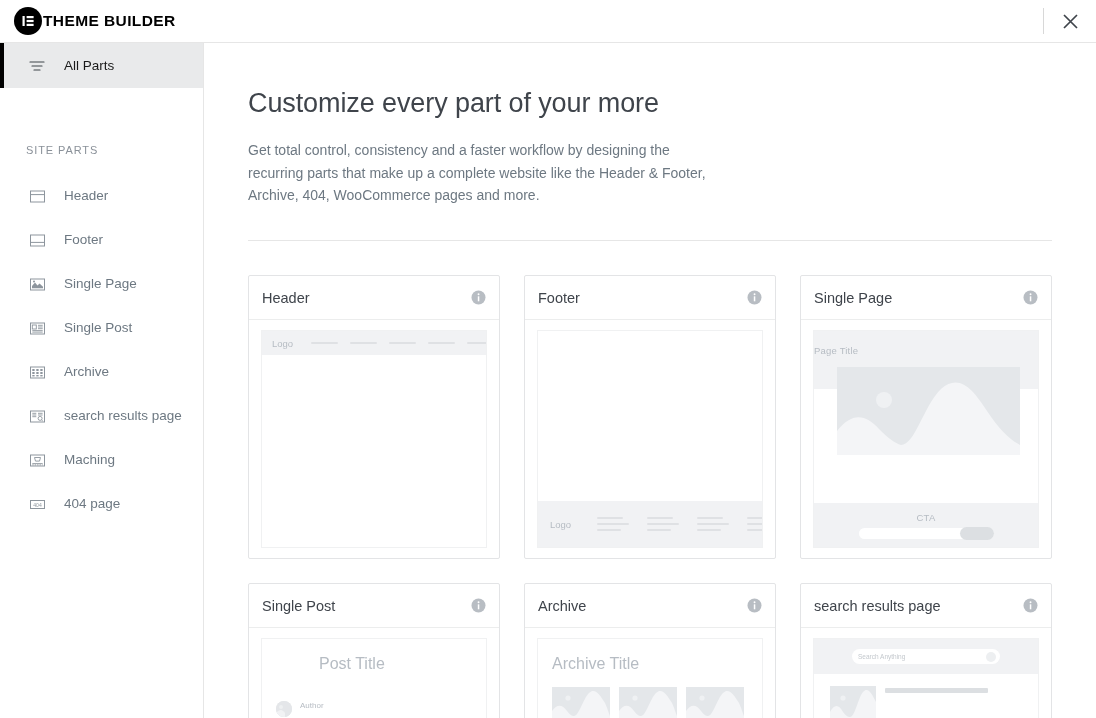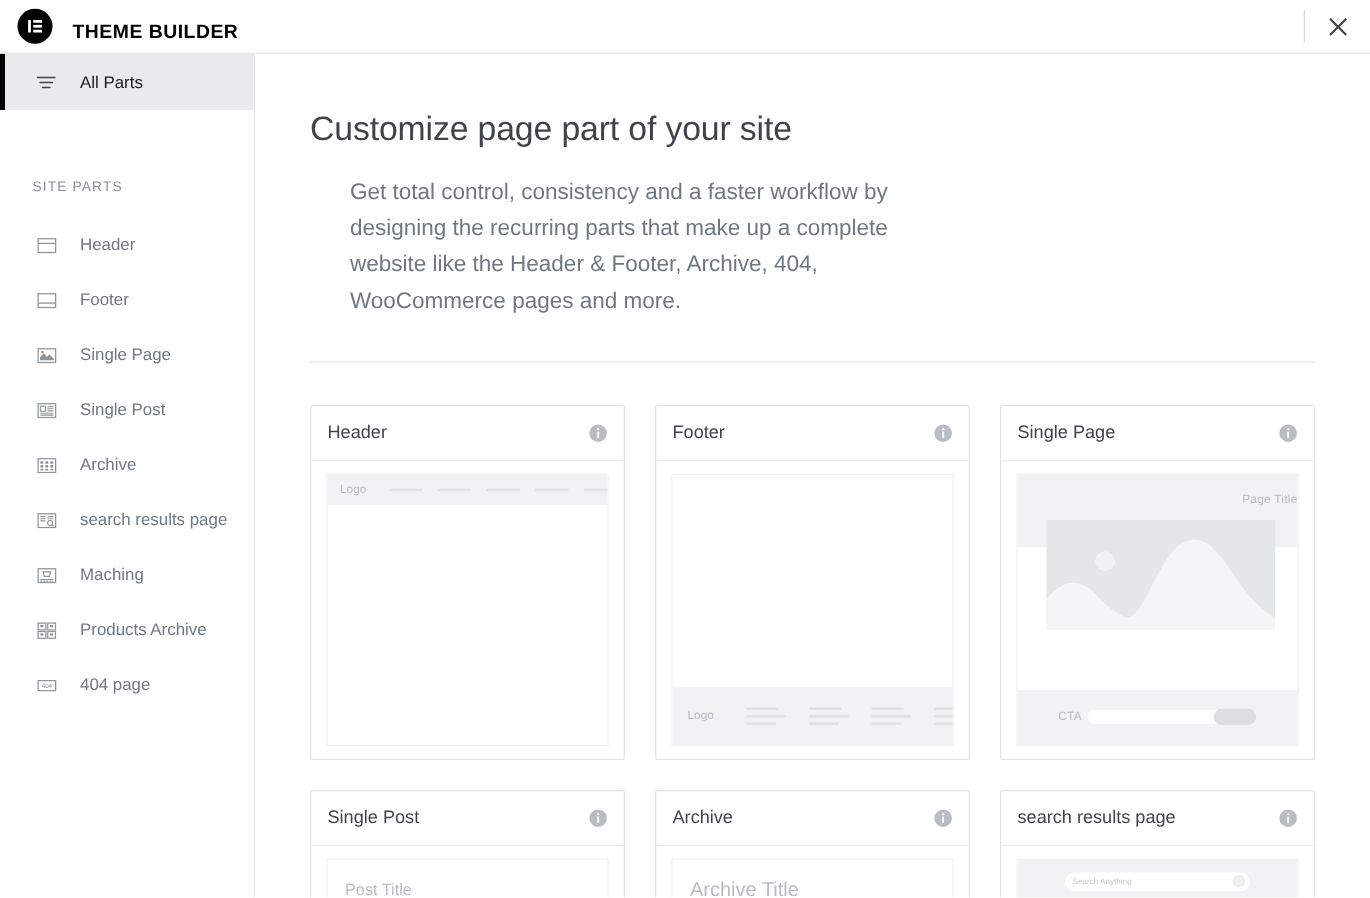--- a/index.html
+++ b/index.html
@@ -12,21 +12,21 @@
   .app { width: 1096px; height: 718px; display: flex; flex-direction: column; background:#fff; }
 
   
   .topbar {
     height: 43px; flex: 0 0 43px;
     display: flex; align-items: center;
     background: #ffffff;
     border-bottom: 1px solid #e6e6e6;
     position: relative;
   }
-  .brand { display: flex; align-items: flex-end; padding-left: 14px; gap: 16px; }
+  .brand { display: flex; align-items: center; padding-left: 14px; gap: 1px; }
   .logo-circle {
     width: 28px; height: 28px; border-radius: 50%;
     background: #000000;
     display: flex; align-items: center; justify-content: center;
   }
   .brand-title {
     font-size: 15.5px; font-weight: 700; letter-spacing: .4px; color: #000000;
   }
   .topbar-right {
     margin-left: auto; display: flex; align-items: center; height: 100%;
@@ -76,23 +76,22 @@
     padding: 0 44px 0 44px;
     overflow: hidden;
   }
   .main-inner { max-width: 806px; }
   h1.page-title {
     font-size: 27px; font-weight: 400; color: #3f444b;
     margin-top: 45px; letter-spacing: -0.1px;
   }
   p.page-desc {
     margin-top: 20px;
-    font-size: 18px; line-height: 1.62; color: #6d7882;
+    font-size: 14px; line-height: 1.62; color: #6d7882;
     max-width: 470px;
-    margin-left: 32px;
   }
   .rule { height: 1px; background: #e6e6e6; margin-top: 33px; }
 
   
   .grid {
     display: grid;
     grid-template-columns: repeat(3, 252px);
     gap: 24px 24px;
     margin-top: 34px;
   }
@@ -144,37 +143,37 @@
     display: flex; align-items: center; gap: 18px;
     height: 46px; padding: 0 12px;
   }
   .ftr-cols { display: flex; gap: 18px; margin-left: 8px; }
   .ftr-col { display: flex; flex-direction: column; gap: 4px; }
   .ftr-col .navline:nth-child(1) { width: 26px; }
   .ftr-col .navline:nth-child(2) { width: 32px; }
   .ftr-col .navline:nth-child(3) { width: 24px; }
 
   
-  .sp-top { background:#f1f2f4; height: 58px; display:flex; align-items:flex-start; justify-content:flex-end; padding-top:14px; }
+  .sp-top { background:#f1f2f4; height: 58px; display:flex; align-items:flex-start; justify-content:flex-start; padding-top:14px; }
   .sp-caption { font-size: 9.5px; color: #b6bcc3; letter-spacing:.2px; }
   .sp-hero {
     position: absolute; left: 23px; top: 36px;
     width: 183px; height: 88px;
   }
   .sp-cta {
     margin-top: auto; background: #f1f2f4; height: 44px;
-    display: flex; align-items: center; justify-content: center; gap: 5px;
+    display: flex; flex-direction: column; align-items: center; justify-content: center; gap: 5px;
   }
   .cta-row { display: flex; align-items: center; width: 135px; position: relative; }
   .cta-input { height: 11px; background: #ffffff; border-radius: 6px; flex: 1 1 auto; }
   .cta-btn { position: absolute; right: 0; width: 34px; height: 13px; background: #dcdfe2; border-radius: 7px; }
 
   
   .post-body { padding: 16px 14px 0 14px; }
-  .post-title { font-size: 13px; color: #b6bcc3; }
+  .post-title { font-size: 16px; color: #b6bcc3; margin-left: 43px; }
   .post-author { display: flex; align-items: flex-start; gap: 8px; margin-top: 28px; }
   .avatar { width: 16px; height: 16px; border-radius: 50%; background: #e4e6e9; overflow:hidden; }
   .author-name { font-size: 8px; color: #b6bcc3; }
   .pills { display: flex; gap: 7px; margin-top: 14px; }
   .pill { width: 29px; height: 9px; border-radius: 5px; background: #dcdfe2; }
 
   
   .arch-body { padding: 16px 14px 0 14px; }
   .arch-title { font-size: 16px; color: #b6bcc3; }
   .arch-grid { display: flex; gap: 9px; margin-top: 14px; }
@@ -323,54 +322,37 @@
             <svg width="19" height="19" viewBox="0 0 19 19">
               <rect x="2.5" y="4" width="14" height="11" fill="none" stroke="#8d959d" stroke-width="1"></rect>
               <path d="M6.5 6.5h6 l-1 3.6 h-4 Z" fill="none" stroke="#8d959d" stroke-width=".9"></path>
               <path d="M4.3 12.6h10.4" stroke="#8d959d" stroke-width=".9"></path>
               <path d="M4.3 13.9h10.4" stroke="#8d959d" stroke-width=".9" stroke-dasharray="1.4 1"></path>
             </svg>
           </span>
           <span class="lbl">Maching</span>
         </div>
 
-        <div class="nav-item">
-          <span class="nav-ico">
-            <svg width="19" height="19" viewBox="0 0 19 19">
-              <rect x="2.5" y="3.5" width="6.2" height="5.4" fill="none" stroke="#8d959d" stroke-width="1"></rect>
-              <rect x="10.2" y="3.5" width="6.2" height="5.4" fill="none" stroke="#8d959d" stroke-width="1"></rect>
-              <rect x="2.5" y="10.2" width="6.2" height="5.4" fill="none" stroke="#8d959d" stroke-width="1"></rect>
-              <rect x="10.2" y="10.2" width="6.2" height="5.4" fill="none" stroke="#8d959d" stroke-width="1"></rect>
-              <g fill="#8d959d">
-                <rect x="4.3" y="5" width="2.4" height="1.8"></rect>
-                  <rect x="12" y="5" width="2.4" height="1.8"></rect>
-                <rect x="4.3" y="11.7" width="2.4" height="1.8"></rect>
-                  <rect x="12" y="11.7" width="2.4" height="1.8"></rect>
-              </g>
-            </svg>
-          </span>
-          <span class="lbl">Products Archive</span>
-        </div>
 
         <div class="nav-item">
           <span class="nav-ico">
             <svg width="19" height="19" viewBox="0 0 19 19">
               <rect x="2.5" y="5.5" width="14" height="8" fill="none" stroke="#8d959d" stroke-width="1"></rect>
               <text x="9.5" y="11.6" font-size="5" fill="#8d959d" text-anchor="middle" font-family="Liberation Sans, sans-serif">404</text>
             </svg>
           </span>
           <span class="lbl">404 page</span>
         </div>
 
       </div>
     </div>
 
     <div class="main">
       <div class="main-inner">
-        <h1 class="page-title">Customize page part of your site</h1>
+        <h1 class="page-title">Customize every part of your more</h1>
         <p class="page-desc">Get total control, consistency and a faster workflow by designing the recurring parts that make up a complete website like the Header &amp; Footer, Archive, 404, WooCommerce pages and more.</p>
         <div class="rule"></div>
 
         <div class="grid">
 
           <div class="card card-r1">
             <div class="card-head">
               <span class="card-title">Header</span>
               <span class="info-ico">
                 <svg width="15" height="15" viewBox="0 0 15 15">

